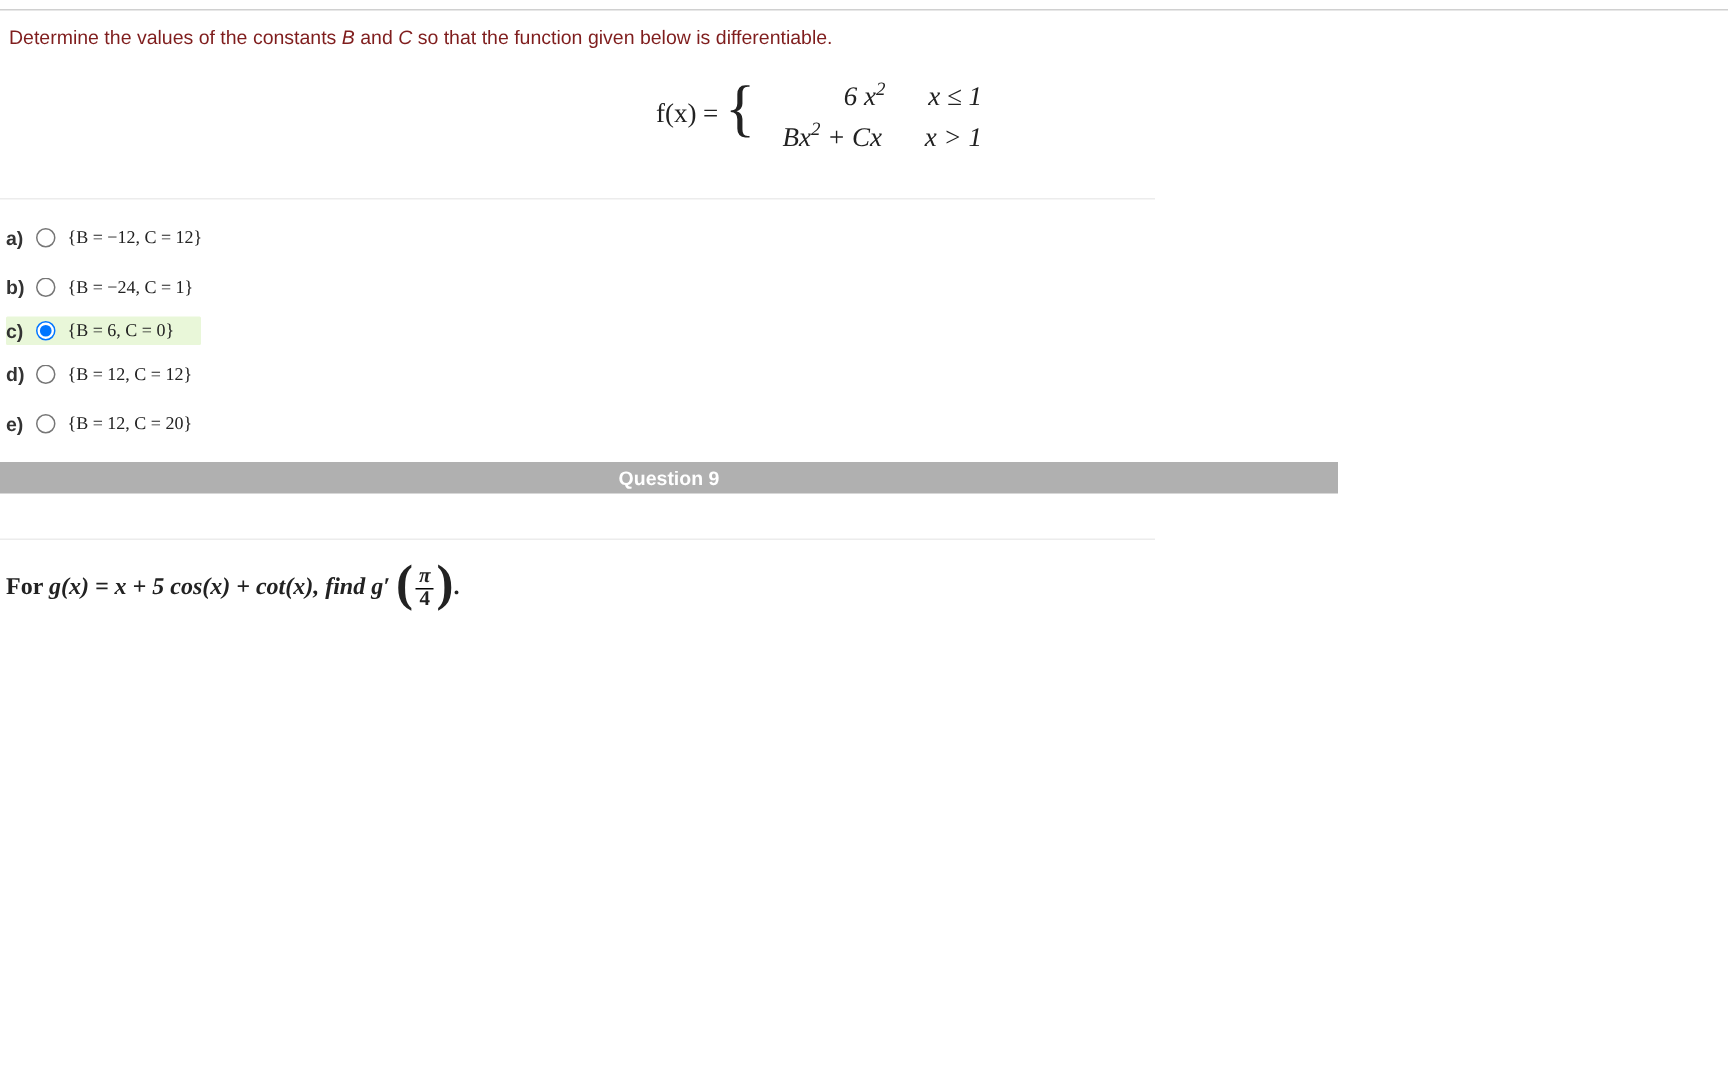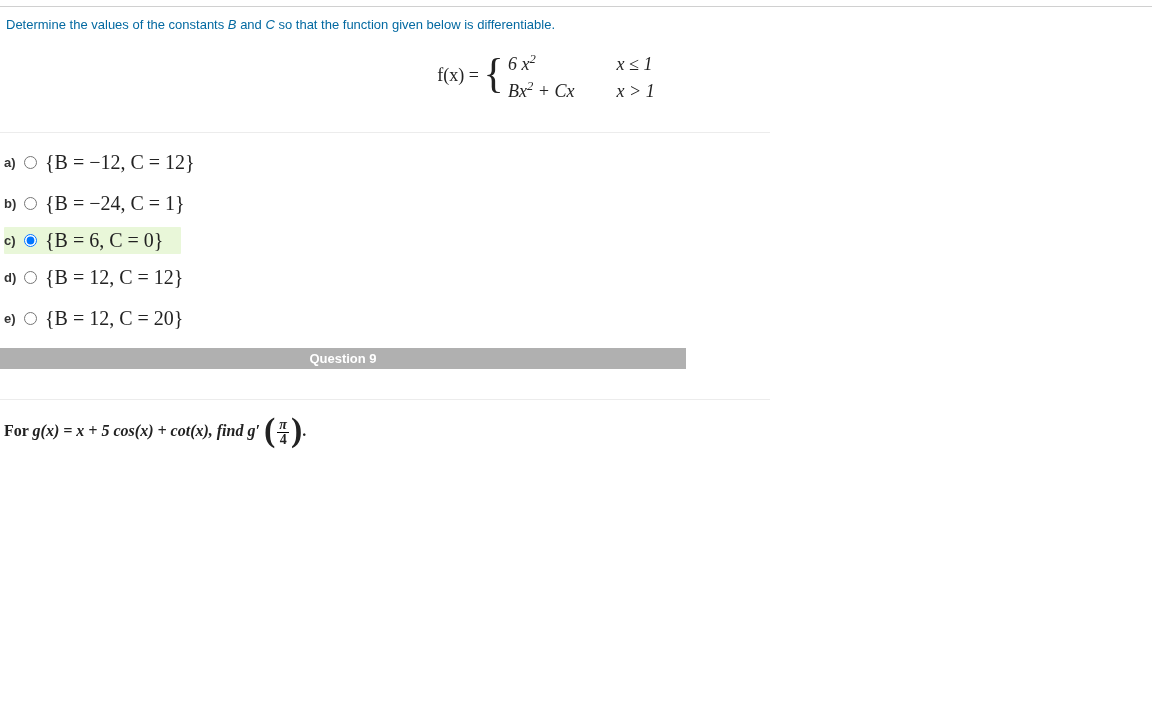--- a/index.html
+++ b/index.html
@@ -12,21 +12,21 @@
     height: 720px;
     background: #fff;
   }
   hr.top-rule {
     border: none;
     border-top: 1px solid #d0d0d0;
     margin: 6px 0 6px 0;
   }
   .prompt {
     padding: 4px 6px 10px 6px;
-    color: #0369a1;
+    color: #7f1d1d;
   }
   .formula-block {
     text-align: center;
     padding: 6px 0 30px 0;
     font-family: "Times New Roman", Times, serif;
     font-size: 18px;
   }
   .formula-inline {
     display: inline-block;
     position: relative;
@@ -40,21 +40,21 @@
     display: inline-block;
     font-size: 42px;
     line-height: 42px;
     vertical-align: middle;
     position: relative;
     top: -2px;
   }
   .cases {
     display: inline-block;
     vertical-align: middle;
-    text-align: left;
+    text-align: right;
     line-height: 22px;
   }
   .case-row {
     white-space: nowrap;
   }
   .case-expr {
     display: inline-block;
     min-width: 80px;
     font-style: italic;
   }
@@ -82,35 +82,35 @@
     width: 20px;
     font-size: 13px;
     font-weight: bold;
     color: #333;
   }
   .opt-radio {
     margin: 0 8px 0 0;
   }
   .opt-text {
     font-family: "Times New Roman", Times, serif;
-    font-size: 20px;
+    font-size: 12px;
     font-style: normal;
   }
   .selected-row {
     background: #e9f7d9;
     display: inline-flex;
     padding-right: 18px;
     padding-top: 2px;
     padding-bottom: 2px;
     border-radius: 1px;
   }
   .q-header {
     margin-top: 12px;
     margin-bottom: 30px;
-    width: 686px;
+    width: 892px;
     background: #b0b0b0;
     color: #fff;
     font-weight: bold;
     font-size: 13px;
     text-align: center;
     padding: 3px 0;
   }
   hr.q-rule {
     border: none;
     border-top: 1px solid #ececec;

